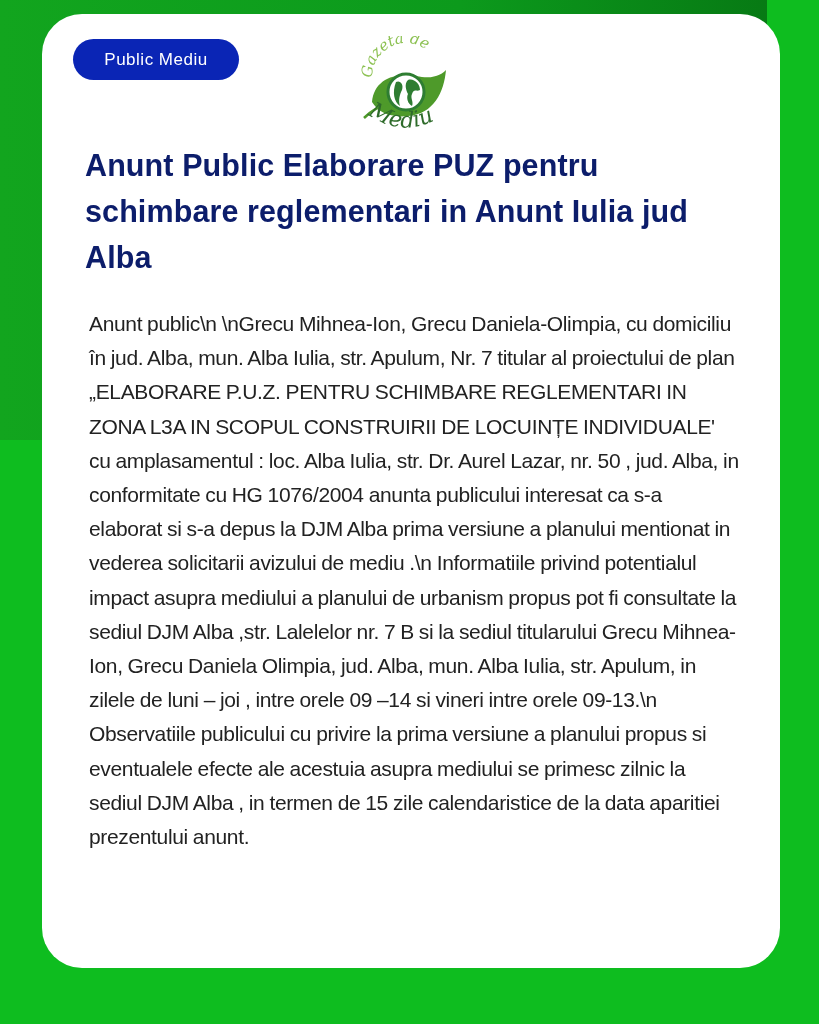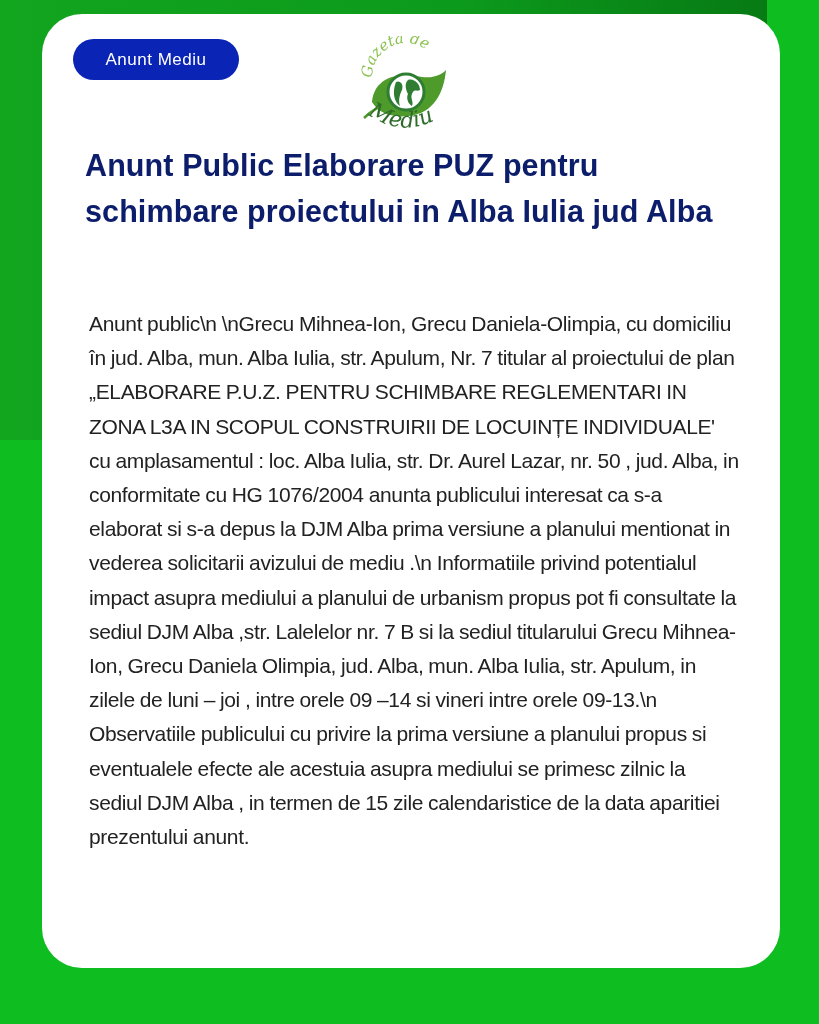--- a/index.html
+++ b/index.html
@@ -34,37 +34,37 @@
       letter-spacing: -0.35px; word-spacing: -0.5px;
     }
   </style>
 </head>
 <body>
 
 <div class="bg-dark"></div>
 
 <div class="card">
   <div class="badge">
-    <span>Anunt Mediu</span>
+    <span>Public Mediu</span>
   </div>
 
   <svg class="logo" viewBox="0 0 100 110">
     <defs>
       <path id="arcTop" d="M18,42 A34,34 0 0 1 86,40" fill="none"></path>
       <path id="arcBot" d="M14,78 Q50,104 88,80" fill="none"></path>
     </defs>
     <text font-family="DejaVu Serif, serif" font-style="italic" font-size="15" fill="#8cc152">
       <textPath href="#arcTop">Gazeta de</textPath>
     </text>
     <path d="M18,66 C20,44 40,36 62,40 C80,44 88,38 92,34 C90,56 80,78 54,80 C36,82 24,76 18,66 Z" fill="#4e9a2a"></path>
     <path d="M10,82 C18,74 26,70 34,68" stroke="#4e9a2a" stroke-width="2.5" fill="none"></path>
     <circle cx="52" cy="56" r="18" fill="#ffffff" stroke="#2e7d32" stroke-width="3"></circle>
     <path d="M42,46 C46,44 50,48 48,54 C46,58 44,64 46,70 C40,66 38,56 42,46 Z" fill="#2e7d32"></path>
     <path d="M54,44 C60,42 66,48 66,54 C62,56 60,52 58,58 C56,62 60,66 58,70 C54,68 52,62 54,58 C52,54 50,48 54,44 Z" fill="#2e7d32"></path>
     <text font-family="DejaVu Serif, serif" font-style="italic" font-size="22" fill="#2e6b2a">
       <textPath href="#arcBot">Mediu</textPath>
     </text>
   </svg>
 
-  <h1 class="title">Anunt Public Elaborare PUZ pentru schimbare proiectului in Alba Iulia jud Alba</h1>
+  <h1 class="title">Anunt Public Elaborare PUZ pentru schimbare reglementari in Anunt Iulia jud Alba</h1>
 
   <p class="body-text">Anunt public\n \nGrecu Mihnea-Ion, Grecu Daniela-Olimpia, cu domiciliu în jud. Alba, mun. Alba Iulia, str. Apulum, Nr. 7 titular al proiectului de plan „ELABORARE P.U.Z. PENTRU SCHIMBARE REGLEMENTARI IN ZONA L3A IN SCOPUL CONSTRUIRII DE LOCUINȚE INDIVIDUALE' cu amplasamentul : loc. Alba Iulia, str. Dr. Aurel Lazar, nr. 50 , jud. Alba, in conformitate cu HG 1076/2004 anunta publicului interesat ca s-a elaborat si s-a depus la DJM Alba prima versiune a planului mentionat in vederea solicitarii avizului de mediu .\n Informatiile privind potentialul impact asupra mediului a planului de urbanism propus pot fi consultate la sediul DJM Alba ,str. Lalelelor nr. 7 B si la sediul titularului Grecu Mihnea-Ion, Grecu Daniela Olimpia, jud. Alba, mun. Alba Iulia, str. Apulum, in zilele de luni – joi , intre orele 09 –14 si vineri intre orele 09-13.\n Observatiile publicului cu privire la prima versiune a planului propus si eventualele efecte ale acestuia asupra mediului se primesc zilnic la sediul DJM Alba , in termen de 15 zile calendaristice de la data aparitiei prezentului anunt.</p>
 </div>
 
 </body></html>

